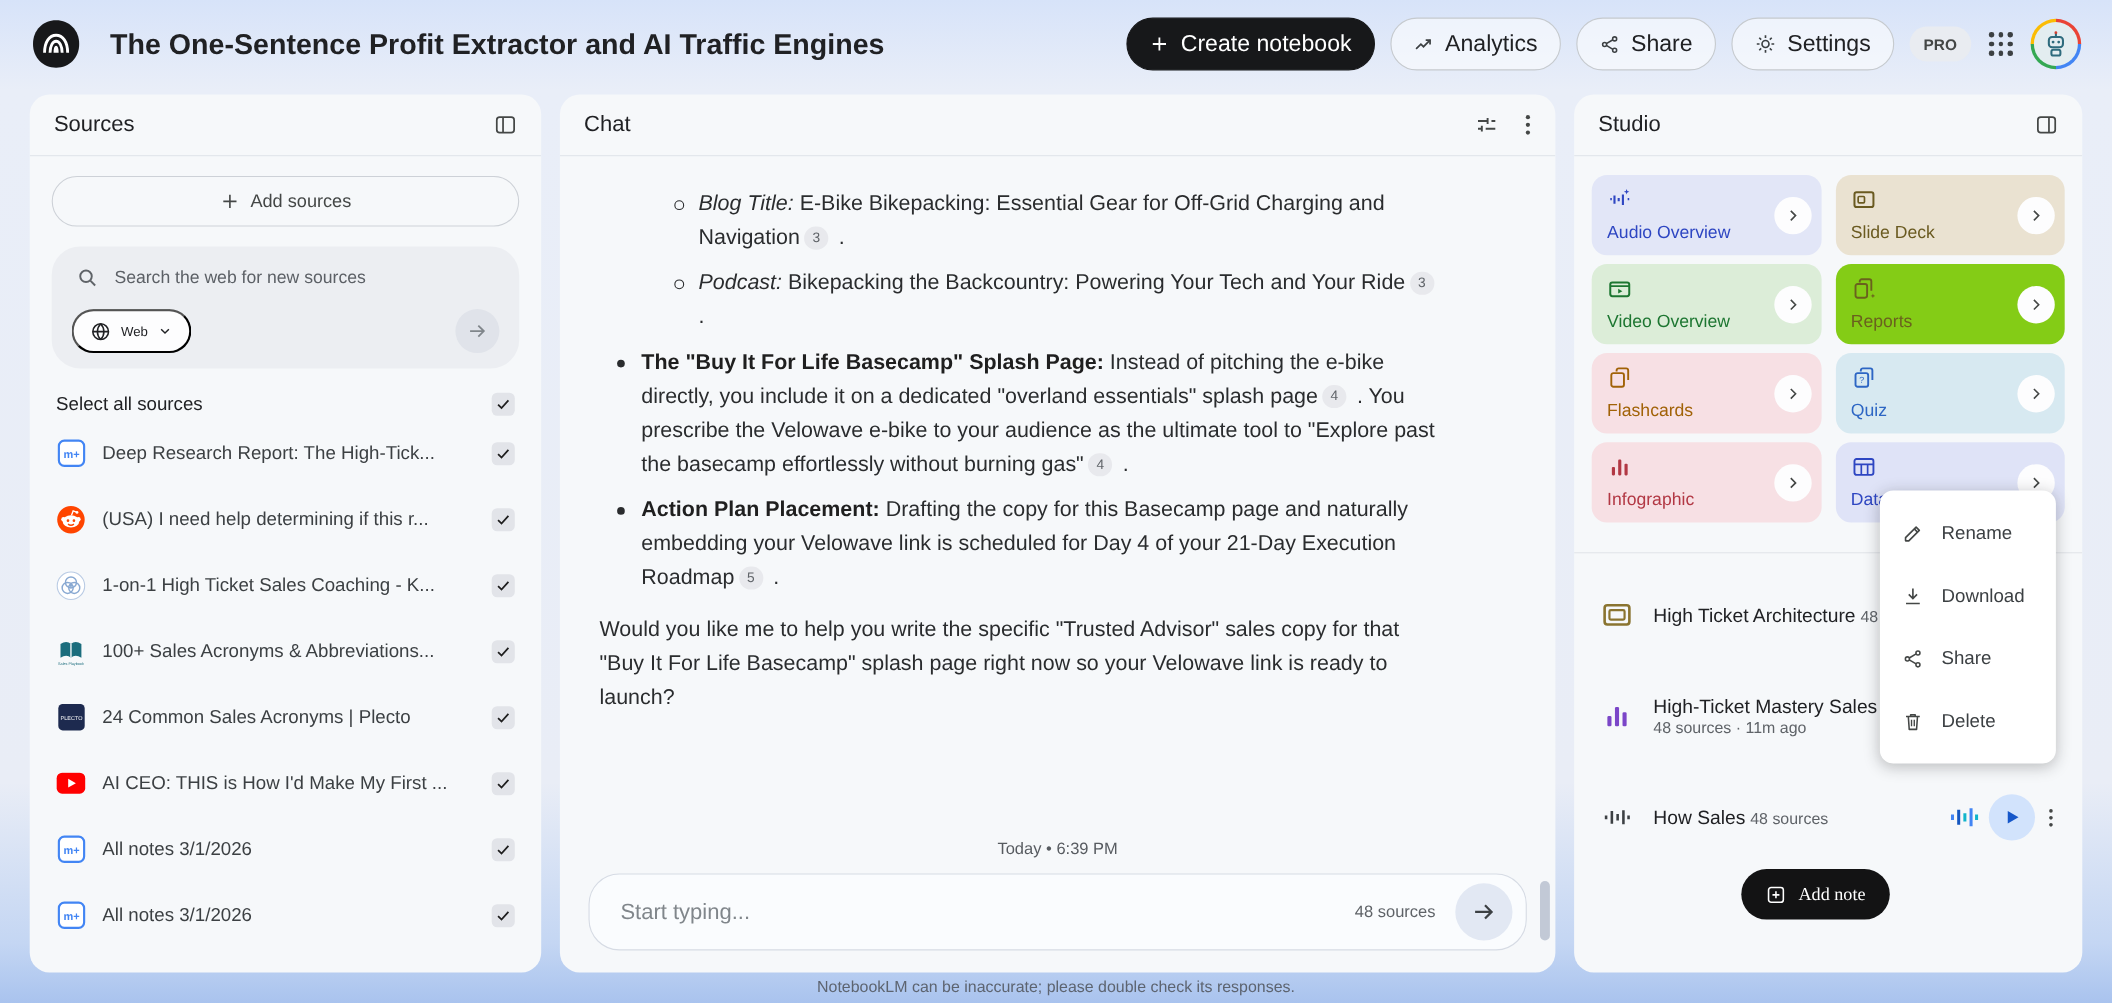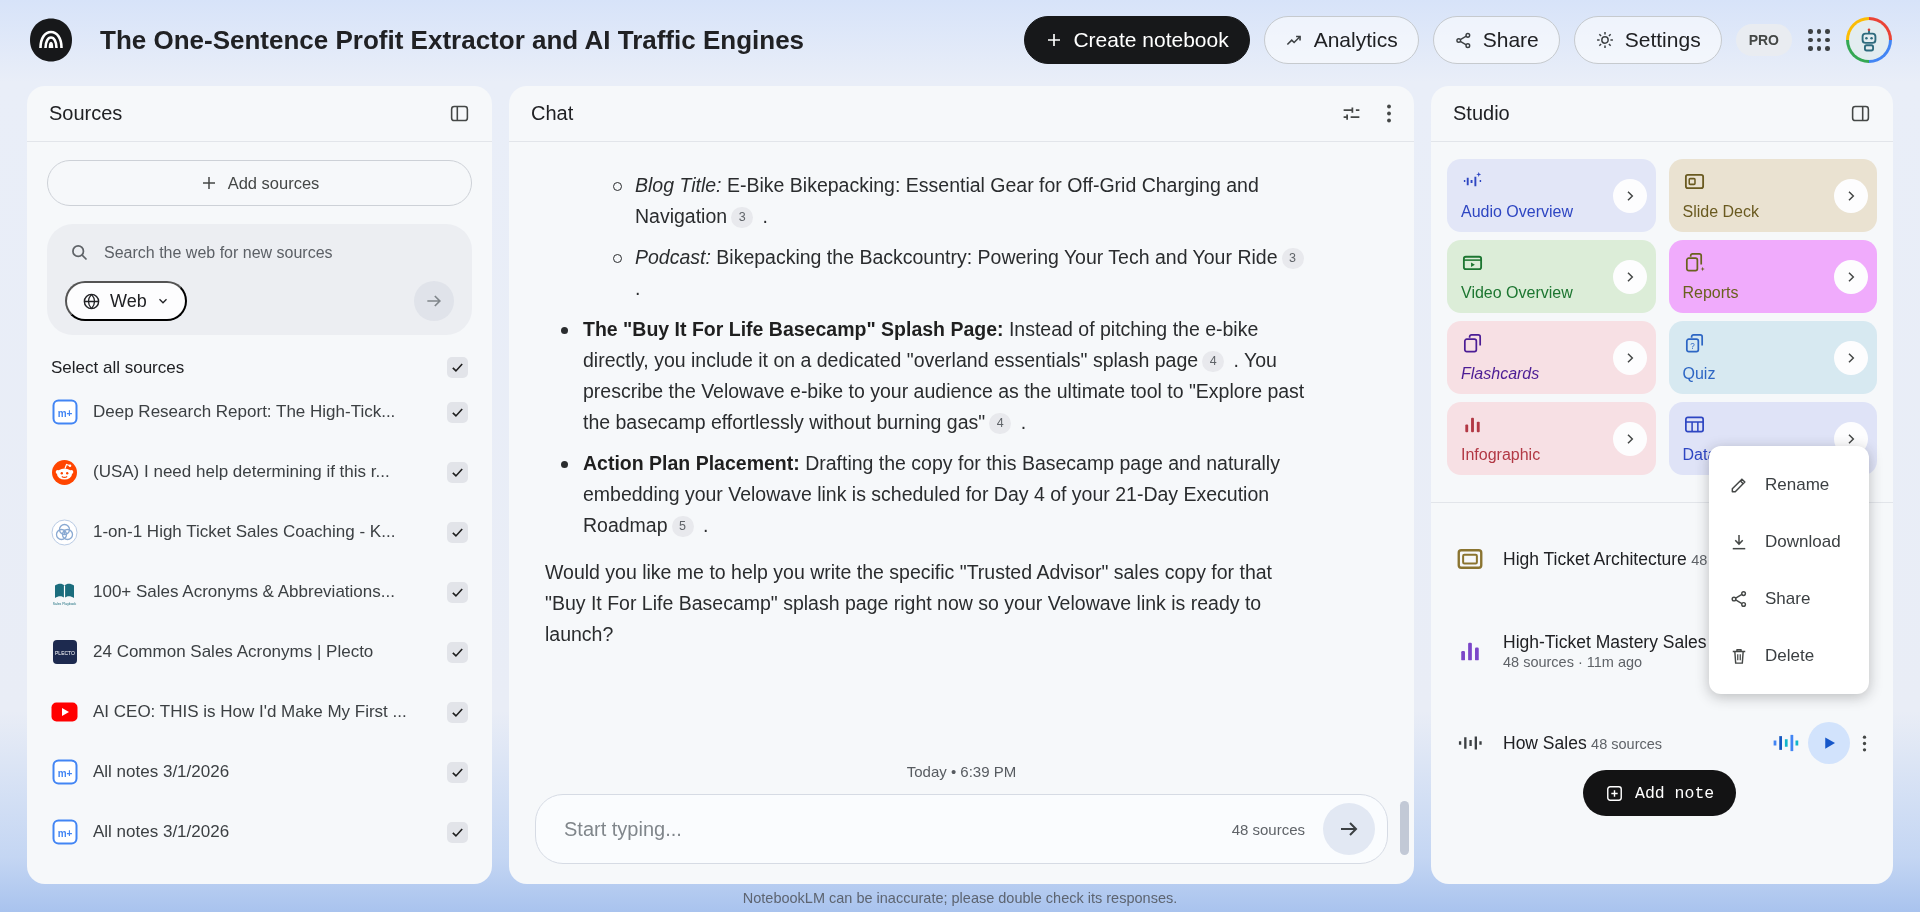--- a/index.html
+++ b/index.html
@@ -44,21 +44,21 @@
   .src-body { padding:18px 20px 0; display:flex; flex-direction:column; flex:1; overflow:hidden; }
   .addsources { height:46px; border:1px solid #cdd1d7; border-radius:23px; background:transparent;
     display:flex; align-items:center; justify-content:center; gap:10px; font-size:16.5px; color:#444746; cursor:pointer; }
   .searchcard { margin-top:18px; background:#eceef2; border-radius:26px; padding:18px 18px 14px; }
   .searchrow { display:flex; align-items:center; gap:14px; padding:0 4px; }
   .searchrow input { flex:1; border:none; background:transparent; outline:none; font-size:16px;
     font-family:inherit; color:#3c4043; }
   .searchrow input::placeholder { color:#5c6066; opacity:1; }
   .chiprow { display:flex; align-items:center; gap:10px; margin-top:18px; }
   .chip { height:40px; background:#fdfdfe; border-radius:20px; display:flex; align-items:center; gap:9px;
-    padding:0 15px; font-size:18px; color:#202124; cursor:pointer; }
+    padding:0 15px; font-size:12px; color:#202124; cursor:pointer; }
   .searchgo { margin-left:auto; width:40px; height:40px; border-radius:50%; background:#e0e3ea;
     border:none; display:flex; align-items:center; justify-content:center; cursor:pointer; }
   .selectall { display:flex; align-items:center; justify-content:space-between; margin:22px 4px 0; }
   .selectall span { font-size:17px; color:#202124; }
   .checkbox { width:21px; height:21px; border-radius:5px; background:#e2e4e9; display:flex;
     align-items:center; justify-content:center; cursor:pointer; flex:none; }
   .srclist { margin-top:4px; overflow:hidden; }
   .srcrow { height:60px; display:flex; align-items:center; gap:15px; padding:0 4px; cursor:pointer; }
   .srcrow .sicon { width:27px; height:27px; flex:none; display:flex; align-items:center; justify-content:center; }
   .srcrow .stitle { flex:1; font-size:17px; color:#3c4043; white-space:nowrap; overflow:hidden; }
@@ -106,22 +106,22 @@
   .stlist { padding:20px 16px 0; }
   .strow { height:72px; margin-bottom:20px; display:flex; align-items:center; gap:16px; padding:0 6px; position:relative; }
   .strow .sticon { width:34px; flex:none; display:flex; justify-content:center; }
   .strow .sttext { flex:1; overflow:hidden; }
   .strow .sttitle { font-size:17.5px; font-weight:500; color:#202124; white-space:nowrap; overflow:hidden; }
   .strow .stmeta { font-size:14.5px; color:#5f6368; margin-top:5px; white-space:nowrap; }
   .dotsbtn { background:none; border:none; cursor:pointer; color:#444746; padding:4px; flex:none; }
   .rowactions { display:flex; align-items:center; gap:8px; flex:none; }
   .playbtn { width:42px; height:42px; border-radius:50%; background:#d2e3fc; border:none;
     display:flex; align-items:center; justify-content:center; cursor:pointer; }
-  .addnote { position:absolute; left:152px; top:684px; height:46px; border-radius:23px; background:#131314;
-    border:none; color:#fff; font-size:16.5px; font-family:Liberation Mono, monospace; display:flex; align-items:center; gap:11px;
+  .addnote { position:absolute; left:152px; top:704px; height:46px; border-radius:23px; background:#131314;
+    border:none; color:#fff; font-size:16.5px; font-family:Liberation Serif, serif; display:flex; align-items:center; gap:11px;
     padding:0 22px; cursor:pointer; z-index:20; }
   .ctxmenu { position:absolute; left:278px; top:360px; width:160px; background:#fff; border-radius:12px;
     box-shadow:0 3px 14px rgba(32,33,36,.28); padding:10px 0; z-index:30; }
   .ctxitem { height:57px; display:flex; align-items:center; gap:16px; padding:0 20px; font-size:17px;
     color:#3c4043; cursor:pointer; }
 
   
   .disclaimer { height:28px; display:flex; align-items:center; justify-content:center;
     font-size:14.5px; color:#5d6470; flex:none; }
 </style>
@@ -483,35 +483,35 @@
           </svg>
         <span class="tlabel">Video Overview</span>
         <button class="chevbtn">
             <svg width="16" height="16" viewBox="0 0 24 24">
               <path d="M9 5.5l6.5 6.5L9 18.5" stroke="#444746" stroke-width="2.2" fill="none"></path>
             </svg>
           </button>
       </div>
 
 
-      <div class="toolcard" style="background: #f0abfc; color: rgb(106, 97, 30);">
+      <div class="toolcard" style="background: #84cc16; color: rgb(106, 97, 30);">
         <svg width="23" height="23" viewBox="0 0 24 24">
             <path d="M8 6V5a2 2 0 012-2h7a2 2 0 012 2v9" stroke="currentColor" stroke-width="1.8" fill="none"></path>
             <rect x="4" y="7.5" width="11" height="13" rx="2" stroke="currentColor" stroke-width="1.8" fill="none"></rect>
             <path d="M20.5 16.5l.6 1.7 1.7.6-1.7.6-.6 1.7-.6-1.7-1.7-.6 1.7-.6z" fill="currentColor"></path>
           </svg>
         <span class="tlabel">Reports</span>
         <button class="chevbtn">
             <svg width="16" height="16" viewBox="0 0 24 24">
               <path d="M9 5.5l6.5 6.5L9 18.5" stroke="#444746" stroke-width="2.2" fill="none"></path>
             </svg>
           </button>
       </div>
 
-      <div class="toolcard" style="background: rgb(247, 224, 228); color: #4c1d95; font-style: italic;">
+      <div class="toolcard" style="background: rgb(247, 224, 228); color: #a16207;">
         <svg width="23" height="23" viewBox="0 0 24 24">
             <path d="M9 6V5a2 2 0 012-2h7a2 2 0 012 2v9" stroke="currentColor" stroke-width="1.8" fill="none"></path>
             <rect x="4" y="7.5" width="12" height="13" rx="2" stroke="currentColor" stroke-width="1.8" fill="none"></rect>
           </svg>
         <span class="tlabel">Flashcards</span>
         <button class="chevbtn">
             <svg width="16" height="16" viewBox="0 0 24 24">
               <path d="M9 5.5l6.5 6.5L9 18.5" stroke="#444746" stroke-width="2.2" fill="none"></path>
             </svg>
           </button>

